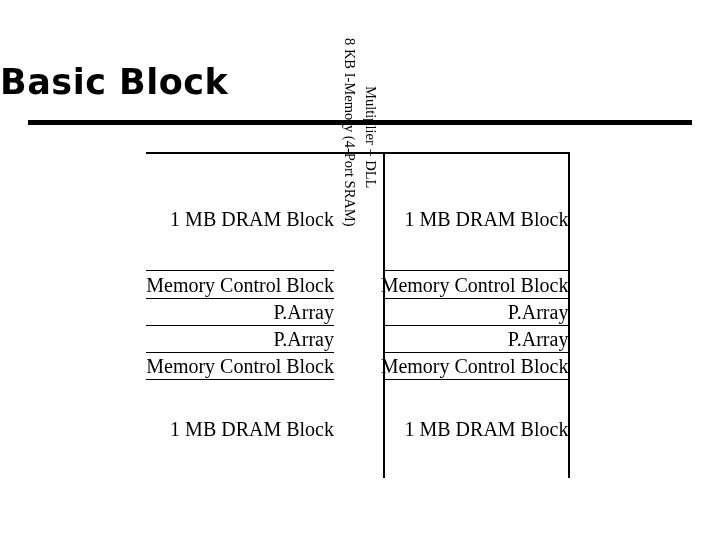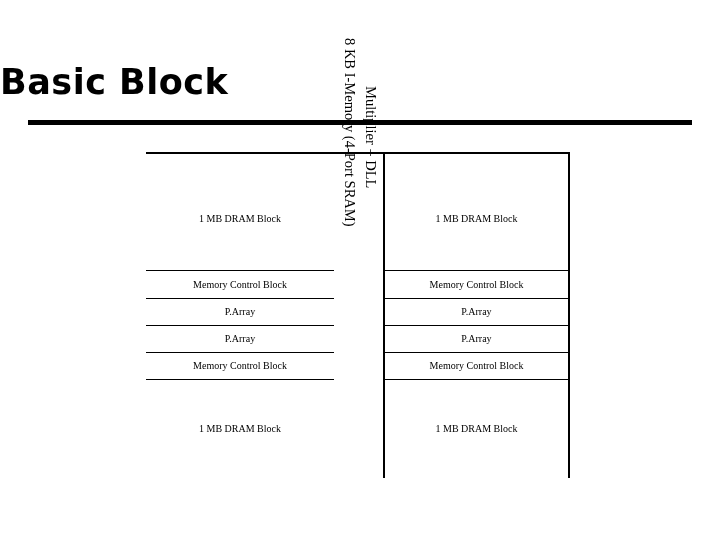--- a/index.html
+++ b/index.html
@@ -85,23 +85,23 @@
     width: 183.8px;
   }
 
   
   .row {
     position: absolute;
     left: 0;
     right: 0;
     display: flex;
     align-items: center;
-    justify-content: center;
+    justify-content: flex-end;
     color: #000000;
-    font-size: 10px;
+    font-size: 20px;
     line-height: 1.05;
     white-space: nowrap;
   }
   .row-label {
     display: block;
   }
 
   
   .hrule {
     position: absolute;

